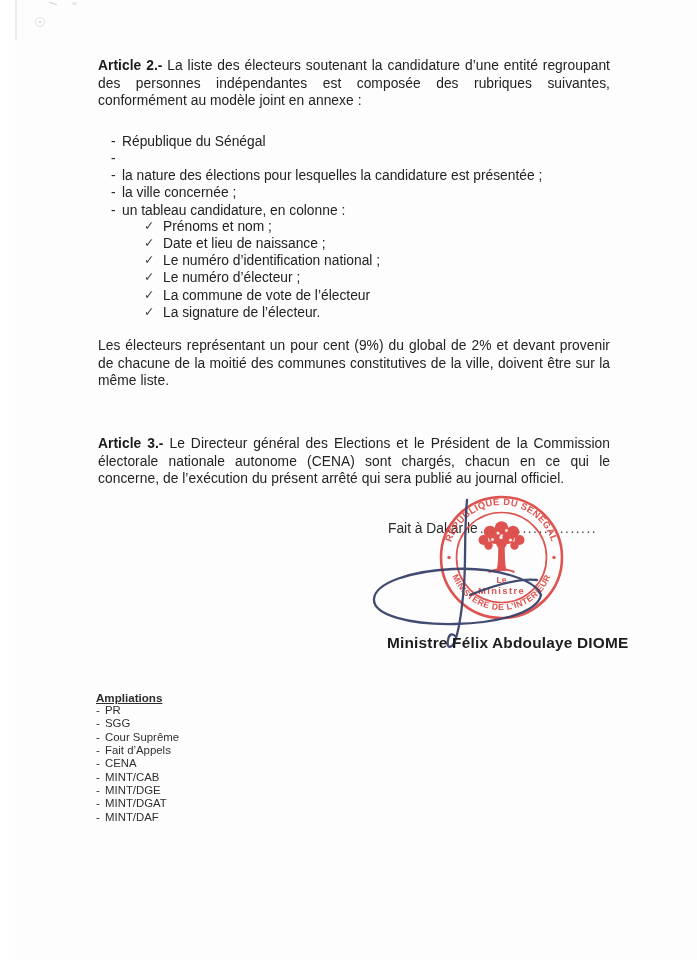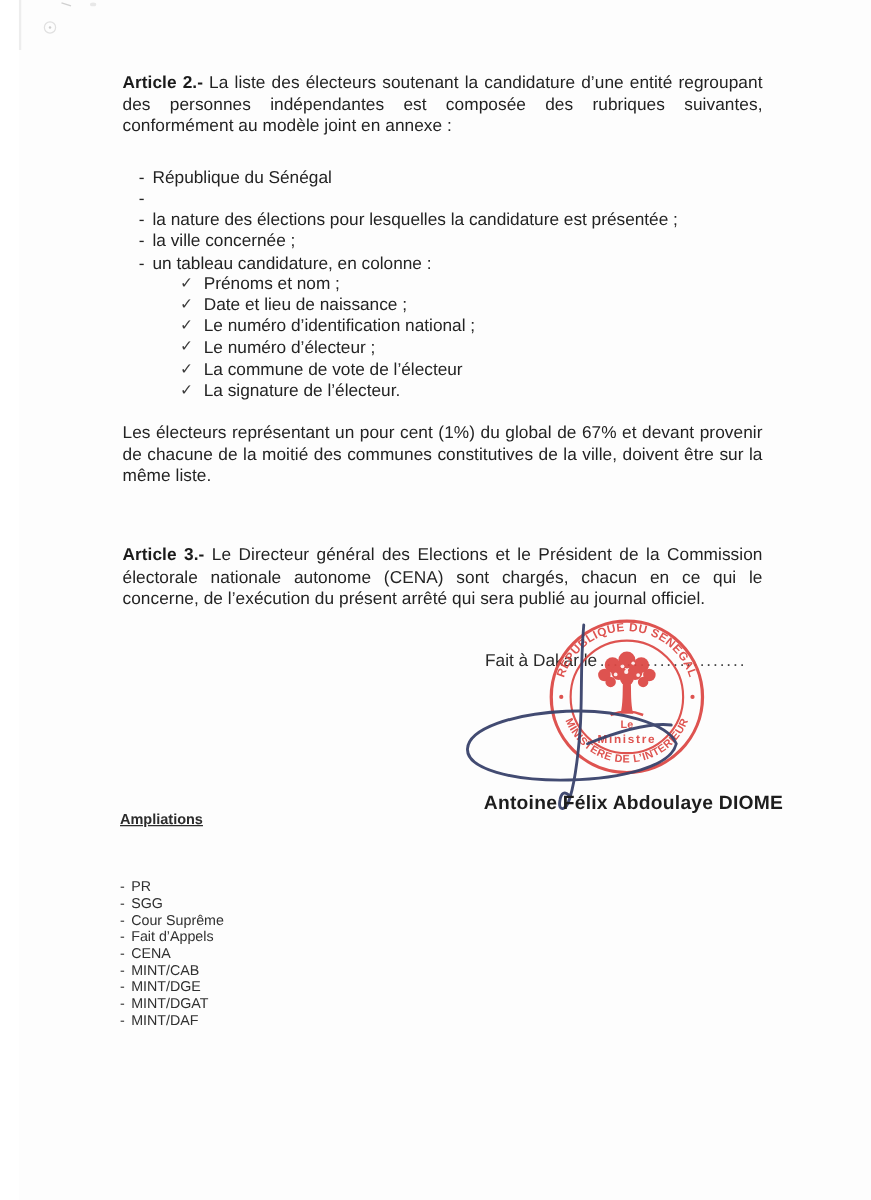--- a/index.html
+++ b/index.html
@@ -20,21 +20,21 @@
   .drow{display:flex;line-height:17.3px;font-size:13.8px;}
   .drow .dash{width:11px;flex:0 0 11px;}
   .check-list{left:129px;top:217.5px;}
   .crow{display:flex;line-height:17.25px;font-size:13.8px;}
   .crow .chk{width:19px;flex:0 0 19px;color:#3c3c3c;font-size:12.5px;}
   .fait-line{left:373px;top:521px;font-size:13.8px;z-index:1;color:#2a2a2a;}
   .fait-line .dots{letter-spacing:1.5px;margin-left:2px;color:#444;}
   .stamp-svg{left:423px;top:494px;z-index:2;opacity:0.93;}
   .sig-svg{left:350px;top:483px;z-index:3;opacity:0.95;}
   .signer{left:372px;top:634px;font-size:15.4px;font-weight:bold;color:#1d1d1d;letter-spacing:0.2px;z-index:4;}
-  .ampl-title{left:81px;top:649px;font-size:11.6px;font-weight:bold;text-decoration:underline;color:#2c2c2c;}
+  .ampl-title{left:81px;top:691px;font-size:11.6px;font-weight:bold;text-decoration:underline;color:#2c2c2c;}
   .ampl-list{left:81px;top:704px;}
   .arow{display:flex;line-height:13.35px;font-size:11.4px;color:#303030;}
   .arow .dash{width:9px;flex:0 0 9px;}
   .stamp-arc{font-weight:bold;letter-spacing:0.4px;}
   .speck{position:absolute;pointer-events:none;}
   .speck1{left:34px;top:3px;width:8px;height:0;border-top:1.5px solid #9a9a9a;transform:rotate(18deg);opacity:.45;}
   .speck2{left:57px;top:2px;width:5px;height:3px;background:#c7c7c7;border-radius:50%;opacity:.4;}
   .speck3{left:20px;top:17px;width:8px;height:8px;border:1px solid #b5b5b5;border-radius:50%;opacity:.4;}
   .speck3:after{content:"";position:absolute;left:3px;top:3px;width:2px;height:2px;background:#8a8a8a;border-radius:50%;}
   .edge-artifact{left:0;top:0;width:2px;height:40px;background:#e9e9e9;opacity:.8;}
@@ -93,21 +93,21 @@
     <div class="crow">
         <span class="chk">✓</span>
         <span>La commune de vote de l’électeur</span>
       </div>
     <div class="crow">
         <span class="chk">✓</span>
         <span>La signature de l’électeur.</span>
       </div>
   </div>
 
-  <p class="abs para" style="left:83px;top:337px;">Les électeurs représentant un pour cent (1%) du global de 67% et devant provenir de chacune de la moitié des communes constitutives de la ville, doivent être sur la même liste.</p>
+  <p class="abs para" style="left:83px;top:337px;">Les électeurs représentant un pour cent (9%) du global de 2% et devant provenir de chacune de la moitié des communes constitutives de la ville, doivent être sur la même liste.</p>
 
   <p class="abs para" style="left:83px;top:435px;"><b>Article 3.-</b> <span>Le Directeur général des Elections et le Président de la Commission électorale nationale autonome (CENA) sont chargés, chacun en ce qui le concerne, de l’exécution du présent arrêté qui sera publié au journal officiel.</span></p>
 
   <div class="abs fait-line"><span>Fait à Dakar le</span><span class="dots">......................</span></div>
 
   <svg class="abs stamp-svg" width="127" height="127" viewBox="0 0 127 127">
     <circle cx="63.5" cy="63.5" r="60.5" fill="none" stroke-width="2.6" stroke="#dc4743"></circle>
     <circle cx="63.5" cy="63.5" r="45" fill="none" stroke-width="1.7" stroke="#dc4743"></circle>
     <defs>
       <path id="arcTop" d="M 14.15 45.54 A 52.5 52.5 0 0 1 112.85 45.54" fill="none"></path>
@@ -146,21 +146,21 @@
   </svg>
 
   <svg class="abs sig-svg" width="215" height="180" viewBox="0 0 215 180">
     <g fill="none" stroke-width="2.3" stroke-linecap="round" stroke="#39426b">
       <path d="M102 17 C 99 52 101 77 99 102 C 97 127 95 142 91 155 C 88 166 81 167 83 157 C 84 151 87 150 90 153"></path>
       <path d="M176 112 C 170 96 130 84 88 86 C 45 88 10 100 9 116 C 8 132 45 142 90 141 C 133 140 172 130 176 112"></path>
       <path d="M105 112 C 130 102 155 95 172 97"></path>
     </g>
   </svg>
 
-  <div class="abs signer">Antoine Félix Abdoulaye DIOME</div>
+  <div class="abs signer">Ministre Félix Abdoulaye DIOME</div>
 
   <div class="abs ampl-title">Ampliations</div>
   <div class="abs ampl-list">
     <div class="arow">
         <span class="dash">-</span>
         <span>PR</span>
       </div>
     <div class="arow">
         <span class="dash">-</span>
         <span>SGG</span>

